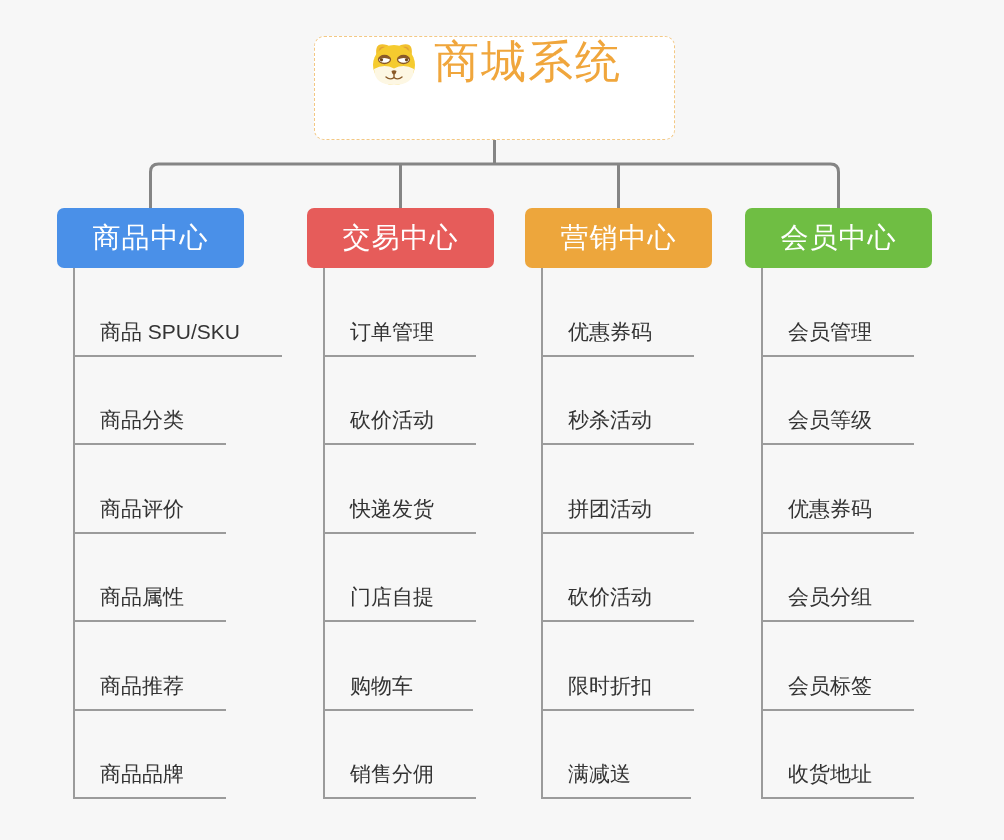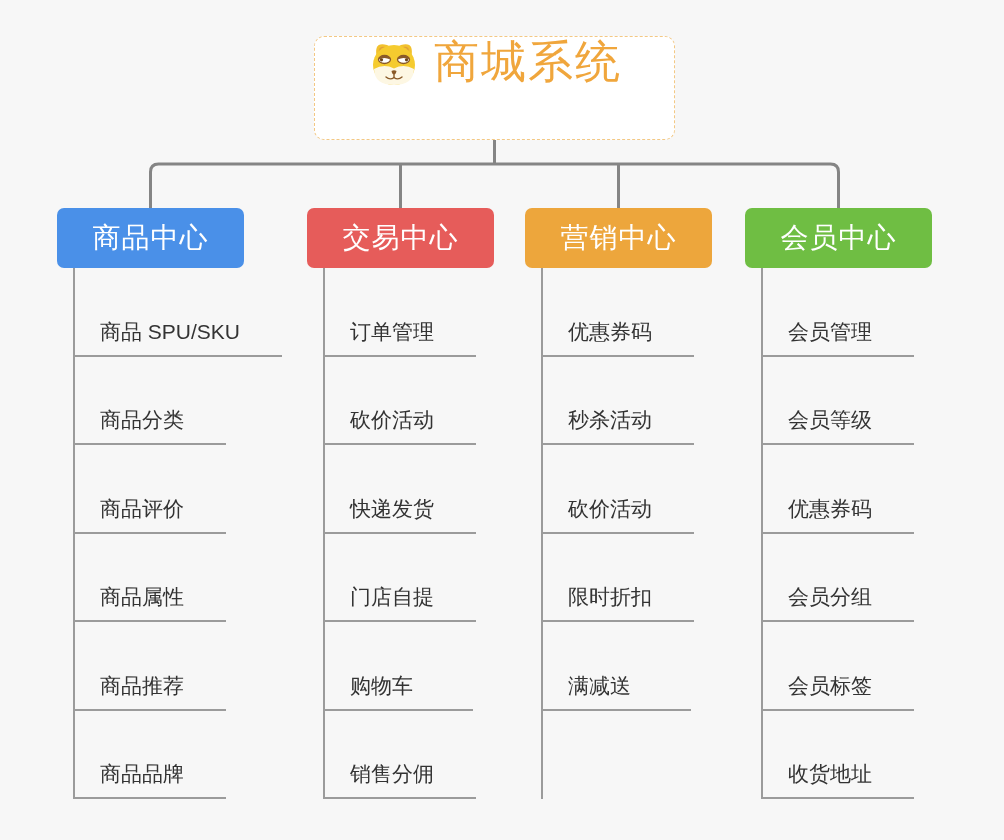--- a/index.html
+++ b/index.html
@@ -150,20 +150,23 @@
   </div>
 
   <div class="branch-items bi-2">
     <div class="item">
         <span>优惠券码</span>
       </div>
     <div class="item">
         <span>秒杀活动</span>
       </div>
     <div class="item">
+        <span>拼团活动</span>
+      </div>
+    <div class="item">
         <span>砍价活动</span>
       </div>
     <div class="item">
         <span>限时折扣</span>
       </div>
     <div class="item">
         <span>满减送</span>
       </div>
   </div>
 

